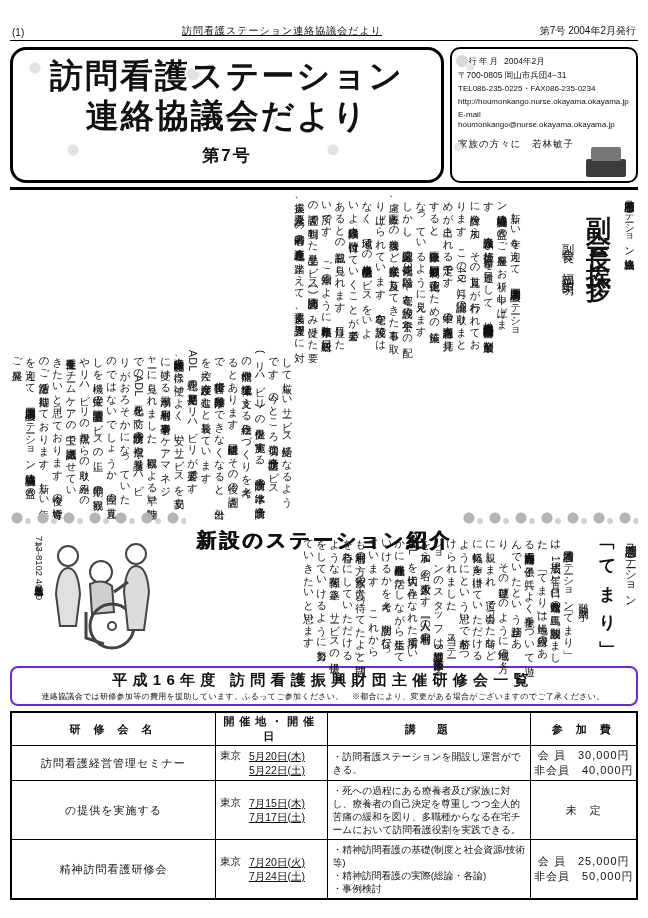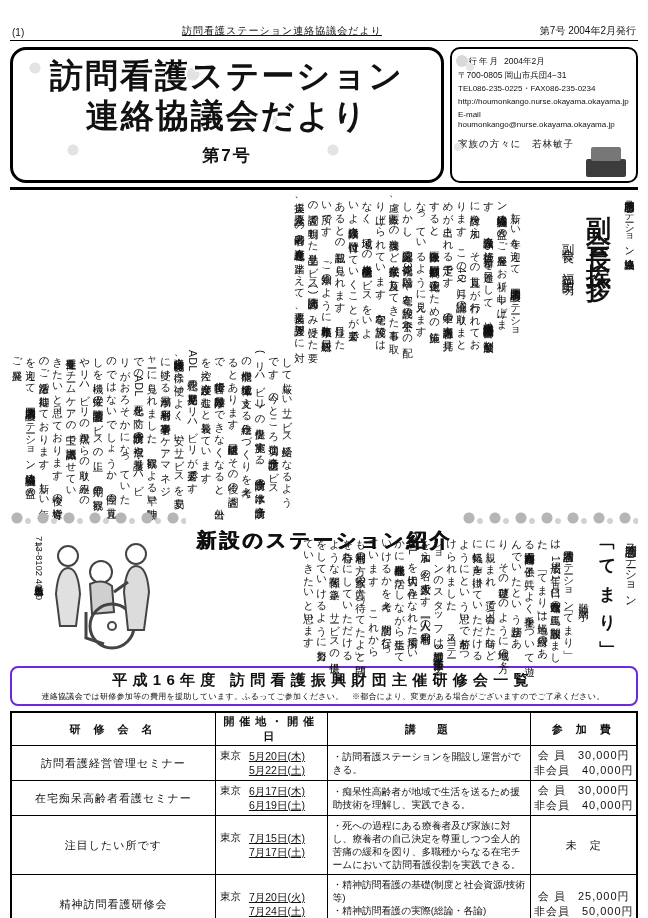--- a/index.html
+++ b/index.html
@@ -197,34 +197,21 @@
                 <span class="place">東京</span>
                 <div class="dates">5月20日(木)
 5月22日(土)</div>
               </div>
             </td>
             <td class="c-cont">・訪問看護ステーションを開設し運営ができる。</td>
             <td class="c-fee">会 員　30,000円
 非会員　40,000円</td>
           </tr>
           <tr>
-            <td class="c-name">在宅痴呆高齢者看護セミナー</td>
-            <td class="c-date">
-              <div class="pd">
-                <span class="place">東京</span>
-                <div class="dates">6月17日(木)
-6月19日(土)</div>
-              </div>
-            </td>
-            <td class="c-cont">・痴呆性高齢者が地域で生活を送るため援助技術を理解し、実践できる。</td>
-            <td class="c-fee">会 員　30,000円
-非会員　40,000円</td>
-          </tr>
-          <tr>
-            <td class="c-name">注目したい所です</td>
+            <td class="c-name">の提供を実施する</td>
             <td class="c-date">
               <div class="pd">
                 <span class="place">東京</span>
                 <div class="dates">7月15日(木)
 7月17日(土)</div>
               </div>
             </td>
             <td class="c-cont">・死への過程にある療養者及び家族に対し、療養者の自己決定を尊重しつつ全人的苦痛の緩和を図り、多職種からなる在宅チームにおいて訪問看護役割を実践できる。</td>
             <td class="c-fee">未　定</td>
           </tr>

